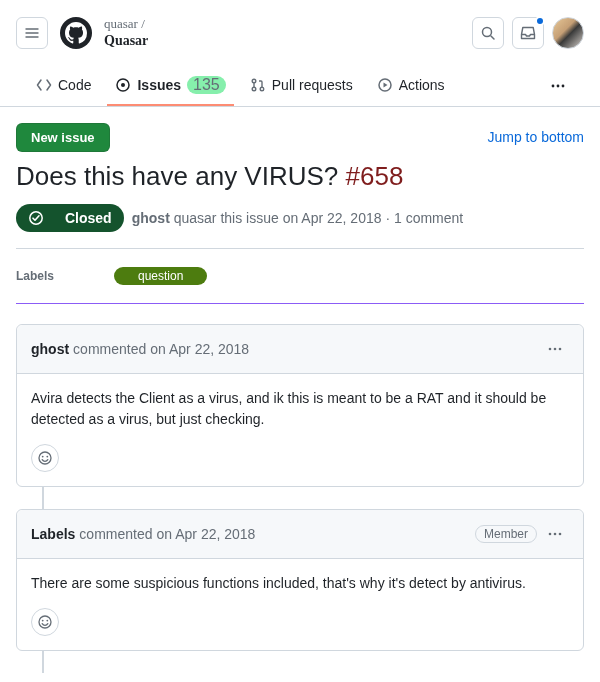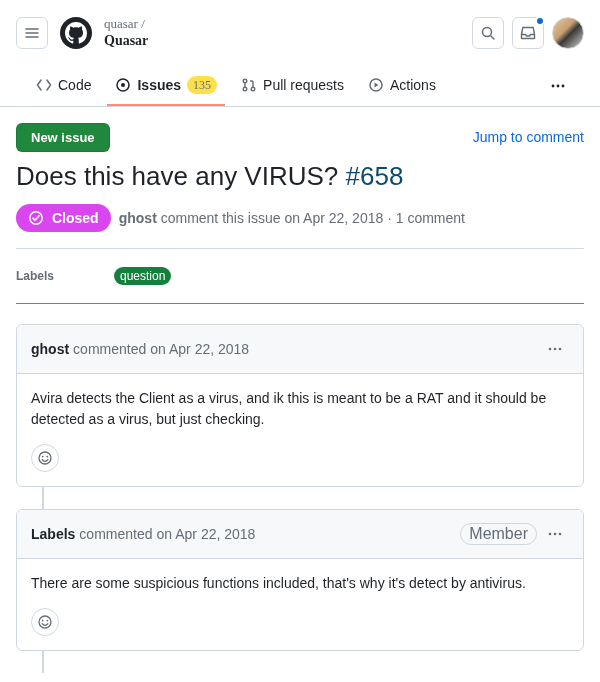--- a/index.html
+++ b/index.html
@@ -85,28 +85,27 @@
     gap: 6px;
     color: #1f2328;
     font-size: 14px;
     border-bottom: 2px solid transparent;
   }
   .tab.selected {
     border-bottom: 2px solid #fd8c73;
     font-weight: 600;
   }
   .tab .count {
-    background: #fde047;
+    background: #86efac;
     border-radius: 999px;
     padding: 0 6px;
-    font-size: 12px;
+    font-size: 16px;
     color: #656d76;
     font-weight: 500;
     line-height: 18px;
-    font-family: Liberation Serif, serif;
   }
   .tabs-spacer { flex: 1; }
   .kebab {
     padding: 6px;
     color: #656d76;
   }
 
   
   .container { padding: 16px; }
 
@@ -130,57 +129,57 @@
     font-size: 14px;
   }
 
   .issue-title {
     font-size: 26px;
     font-weight: 400;
     margin: 8px 0 12px 0;
     line-height: 1.25;
   }
   .issue-title .num {
-    color: #0c4a6e;
+    color: #7f1d1d;
     font-weight: 300;
   }
 
   .status-row {
     display: flex;
     align-items: center;
     gap: 8px;
     padding-bottom: 16px;
     border-bottom: 1px solid #d0d7de;
   }
   .state-badge {
-    background: #d946ef;
+    background: #14532d;
     color: #fff;
     border-radius: 999px;
     padding: 6px 12px;
     font-weight: 600;
     font-size: 14px;
-    display: flex; align-items: center; gap: 8px;
+    display: flex; align-items: center; gap: 21px;
   }
   .meta-text { color: #656d76; font-size: 14px; }
   .author-link { color: #656d76; font-weight: 600; }
 
   .labels-row {
     display: flex;
     align-items: center;
     padding: 18px 0;
     border-bottom: 1px solid #8b5cf6;
     gap: 60px;
     font-size: 12px;
   }
   .labels-label { color: #656d76; font-weight: 600; }
   .label-pill {
-    background: #15803d;
+    background: #4d7c0f;
     color: #fff;
     border-radius: 999px;
-    padding: 2px 6px;
+    padding: 2px 24px;
     font-size: 12px;
     font-weight: 500;
   }
 
   
   .timeline { margin-top: 20px; position: relative; }
   .comment {
     border: 1px solid #d0d7de;
     border-radius: 6px;
     margin-bottom: 0;
@@ -195,21 +194,21 @@
     color: #656d76;
     font-size: 14px;
     gap: 4px;
   }
   .comment-header .author { font-weight: 600; color: #1f2328; }
   .comment-header .spacer { flex: 1; }
   .role-badge {
     border: 1px solid #d0d7de;
     border-radius: 999px;
     padding: 1px 8px;
-    font-size: 16px;
+    font-size: 12px;
     color: #656d76;
   }
   .comment-body {
     padding: 14px;
     font-size: 14px;
     line-height: 1.5;
   }
   .reaction-btn {
     width: 28px; height: 28px;
     border: 1px solid #d0d7de;
@@ -299,39 +298,39 @@
         <circle cx="8" cy="8" r="1.4"></circle>
         <circle cx="13" cy="8" r="1.4"></circle>
       </svg>
   </div>
 </div>
 
 <div class="container">
 
   <div class="row1">
     <button class="btn-primary">New issue</button>
-    <a class="link-blue">Jump to comment</a>
+    <a class="link-blue">Jump to bottom</a>
   </div>
 
   <h1 class="issue-title">
     <span>Does this have any VIRUS?</span>
     <span class="num">#658</span>
   </h1>
 
   <div class="status-row">
     <span class="state-badge">
       <svg width="16" height="16" viewBox="0 0 16 16" fill="none">
           <circle cx="8" cy="8" r="6.2" stroke="#fff" stroke-width="1.5"></circle>
           <path d="M5 8.2l2 2 4-4.4" stroke="#fff" stroke-width="1.6" stroke-linecap="round" stroke-linejoin="round"></path>
         </svg>
       <span>Closed</span>
     </span>
     <span class="meta-text">
       <a class="author-link">ghost</a>
-      <span>comment this issue</span>
+      <span>quasar this issue</span>
       <span>on Apr 22, 2018</span>
       <span>· 1 comment</span>
     </span>
   </div>
 
   <div class="labels-row">
     <span class="labels-label">Labels</span>
     <span class="label-pill">question</span>
   </div>
 

